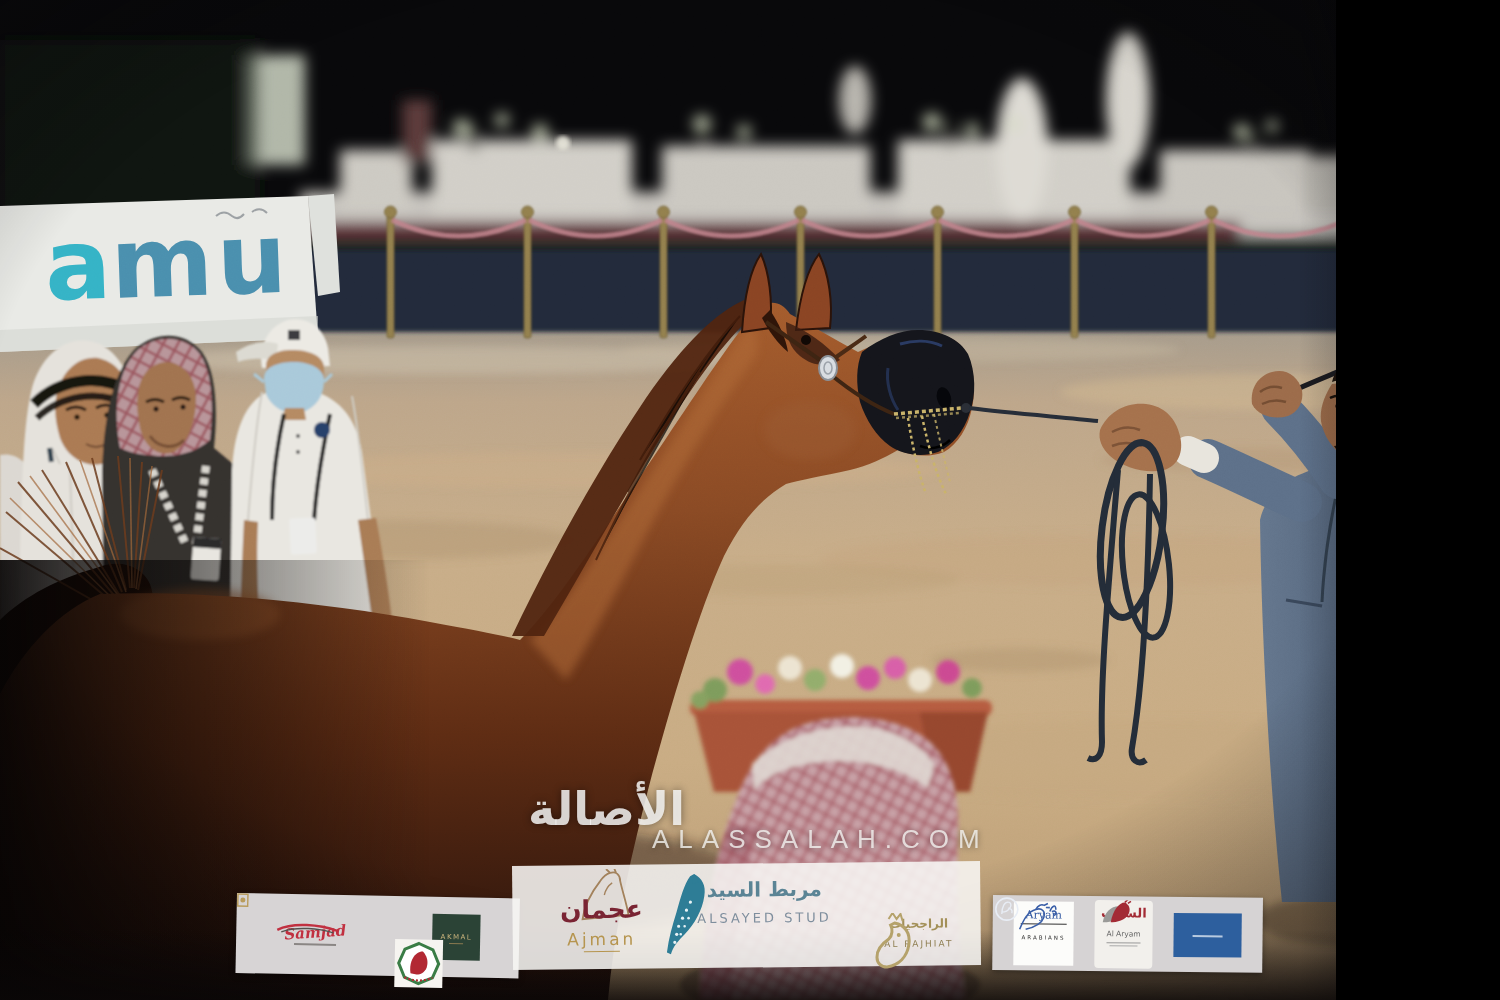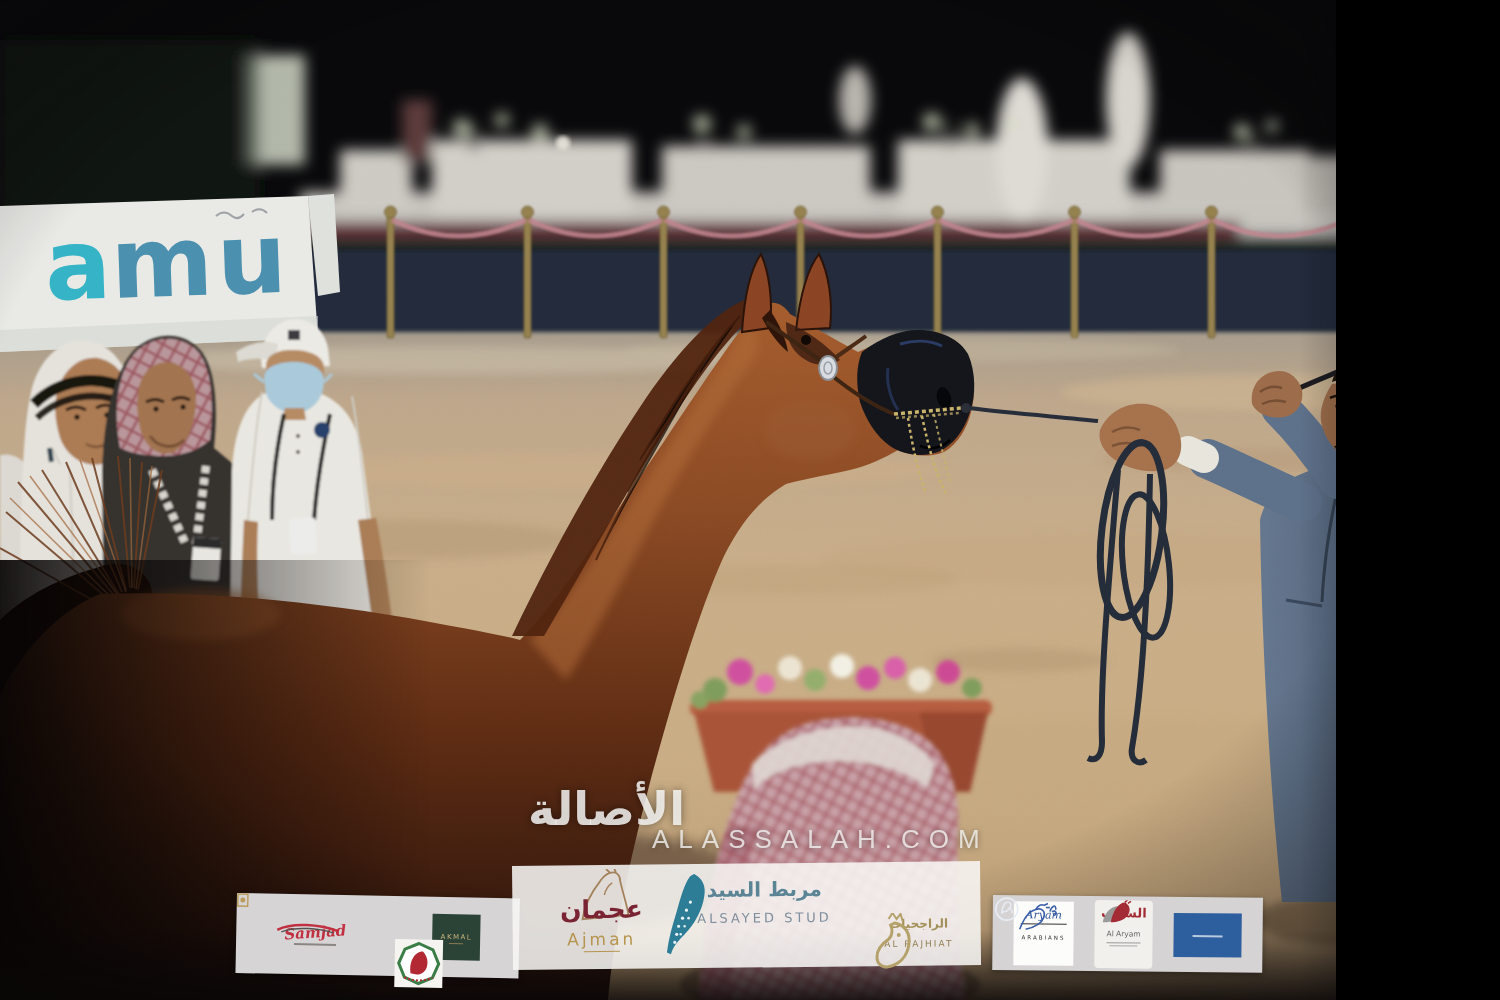--- a/index.html
+++ b/index.html
@@ -29,21 +29,21 @@
   .akmal-box{width:48px;height:46px;background:#2b4336;display:flex;flex-direction:column;
     align-items:center;justify-content:center;}
   .akmal-txt{font-size:7px;letter-spacing:1.5px;color:#c9b37c;margin-top:2px;}
   .ajman-ar{font-size:25px;font-weight:bold;color:#7a2433;}
   .ajman-lat{font-size:17px;letter-spacing:3px;color:#b6954f;text-align:right;}
   .alsayed-ar{font-size:20px;font-weight:bold;color:#5b8495;}
   .alsayed-lat{font-size:13px;letter-spacing:3px;color:#7e8e9d;}
   .rajhiat-ar{font-size:12px;font-weight:bold;color:#a39058;}
   .rajhiat-lat{font-size:9px;letter-spacing:2px;color:#8f7f52;}
   .aryam-box{width:60px;height:62px;background:#fcfcfa;padding-top:2px;}
-  .aryam-lat{font-family:"DejaVu Serif",serif;font-style:italic;font-size:11px;color:#2e55a0;}
+  .aryam-lat{font-family:"DejaVu Serif",serif;font-size:11px;color:#2e55a0;}
   .aryam-sub{font-size:5.5px;letter-spacing:2px;color:#222;}
   .shaqab-box{width:58px;height:66px;background:#f2f0ec;border-radius:4px;padding-top:2px;}
   .shaqab-ar{font-size:13px;font-weight:bold;color:#a32b35;line-height:1;}
   .shaqab-lat{font-size:7.5px;color:#666;}
   .blue-box{width:68px;height:44px;background:#2d5f9e;display:flex;flex-direction:column;
     align-items:center;justify-content:center;}
 </style>
 </head>
 <body>
 

